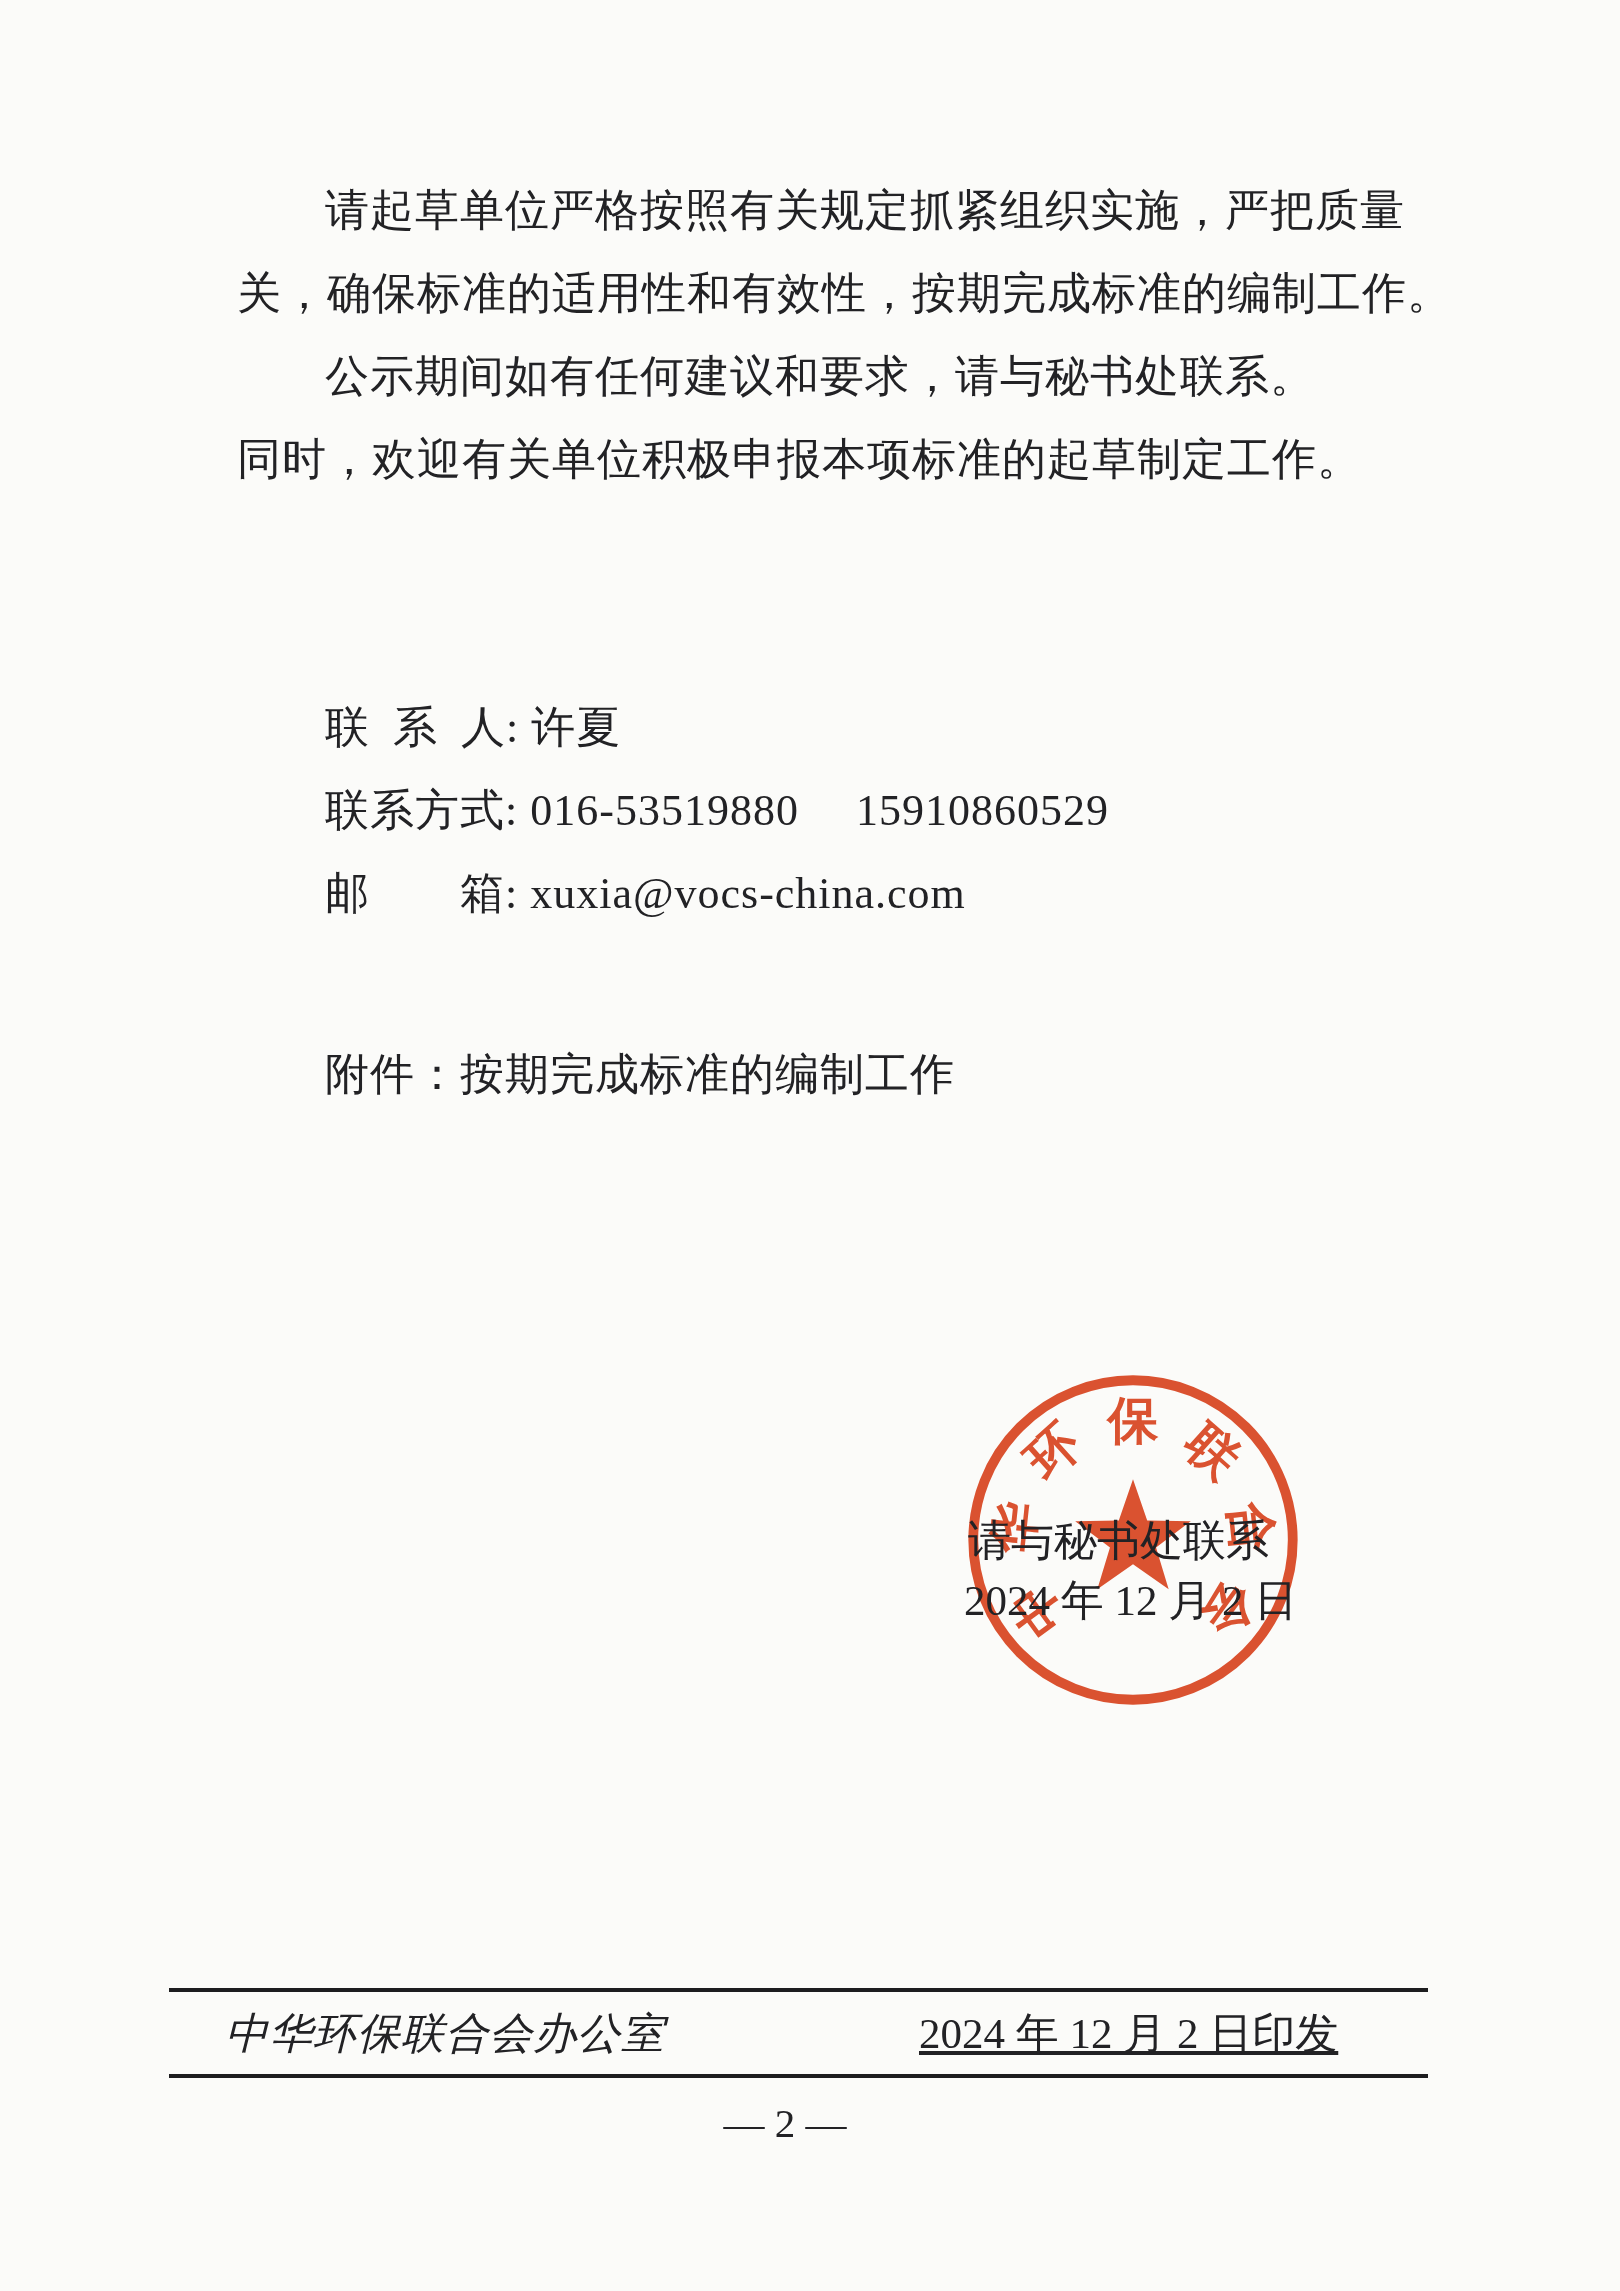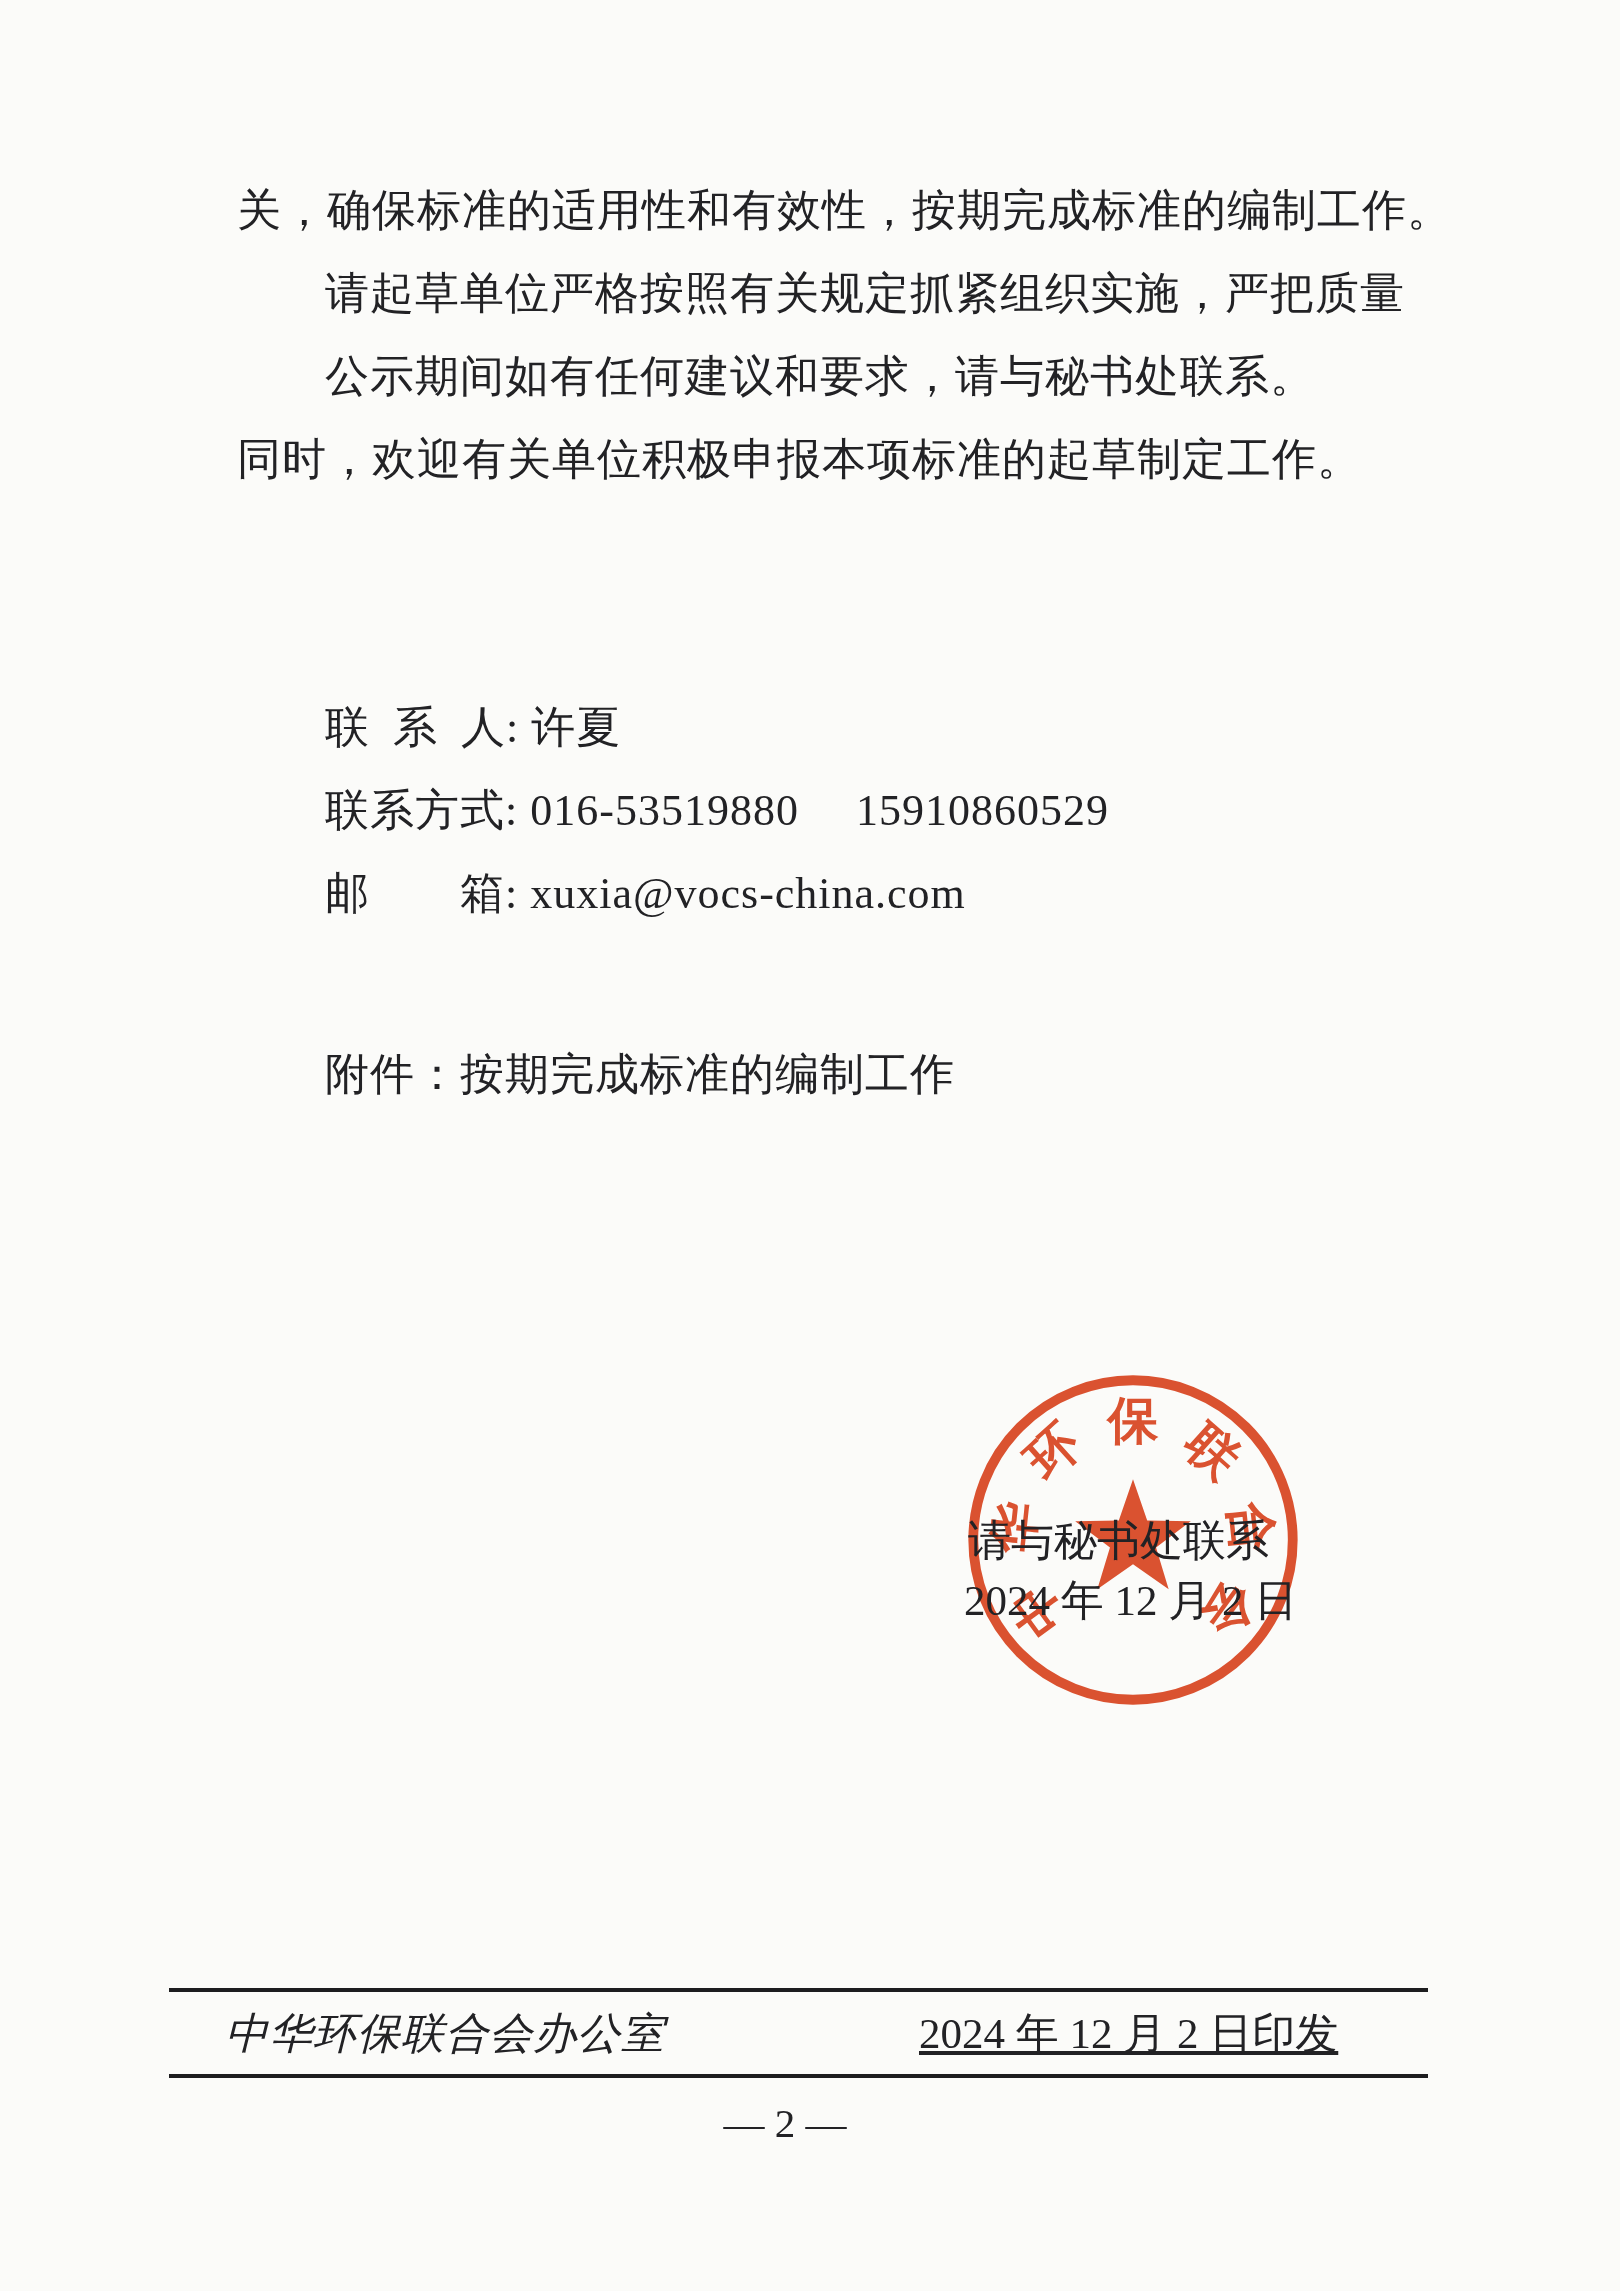--- a/index.html
+++ b/index.html
@@ -60,22 +60,22 @@
     position:absolute;left:687px;top:2099px;width:196px;
     text-align:center;font-size:41px;white-space:pre;
   }
 </style>
 </head>
 <body>
 
 <div class="page">
 
   <div class="body-text">
+    <div class="line ind">请起草单位严格按照有关规定抓紧组织实施，严把质量</div>
     <div class="line">关，确保标准的适用性和有效性，按期完成标准的编制工作。</div>
-    <div class="line ind">请起草单位严格按照有关规定抓紧组织实施，严把质量</div>
     <div class="line ind">公示期间如有任何建议和要求，请与秘书处联系。</div>
     <div class="line">同时，欢迎有关单位积极申报本项标准的起草制定工作。</div>
   </div>
 
   <div class="contact-block">
     <div class="line ind">联 系 人: 许夏</div>
     <div class="line ind">联系方式: 016-53519880　 15910860529</div>
     <div class="line ind">邮　　箱: xuxia@vocs-china.com</div>
   </div>
 

